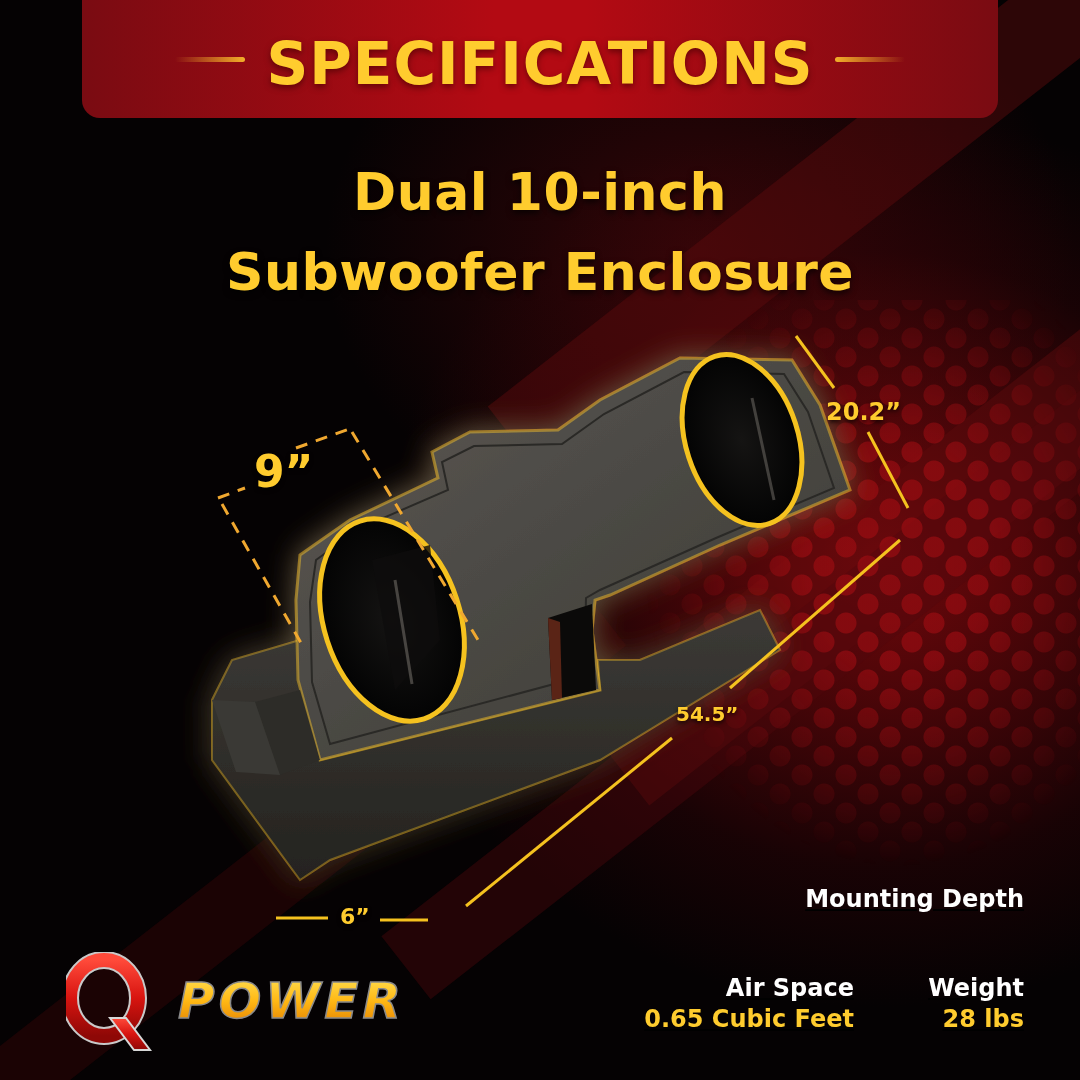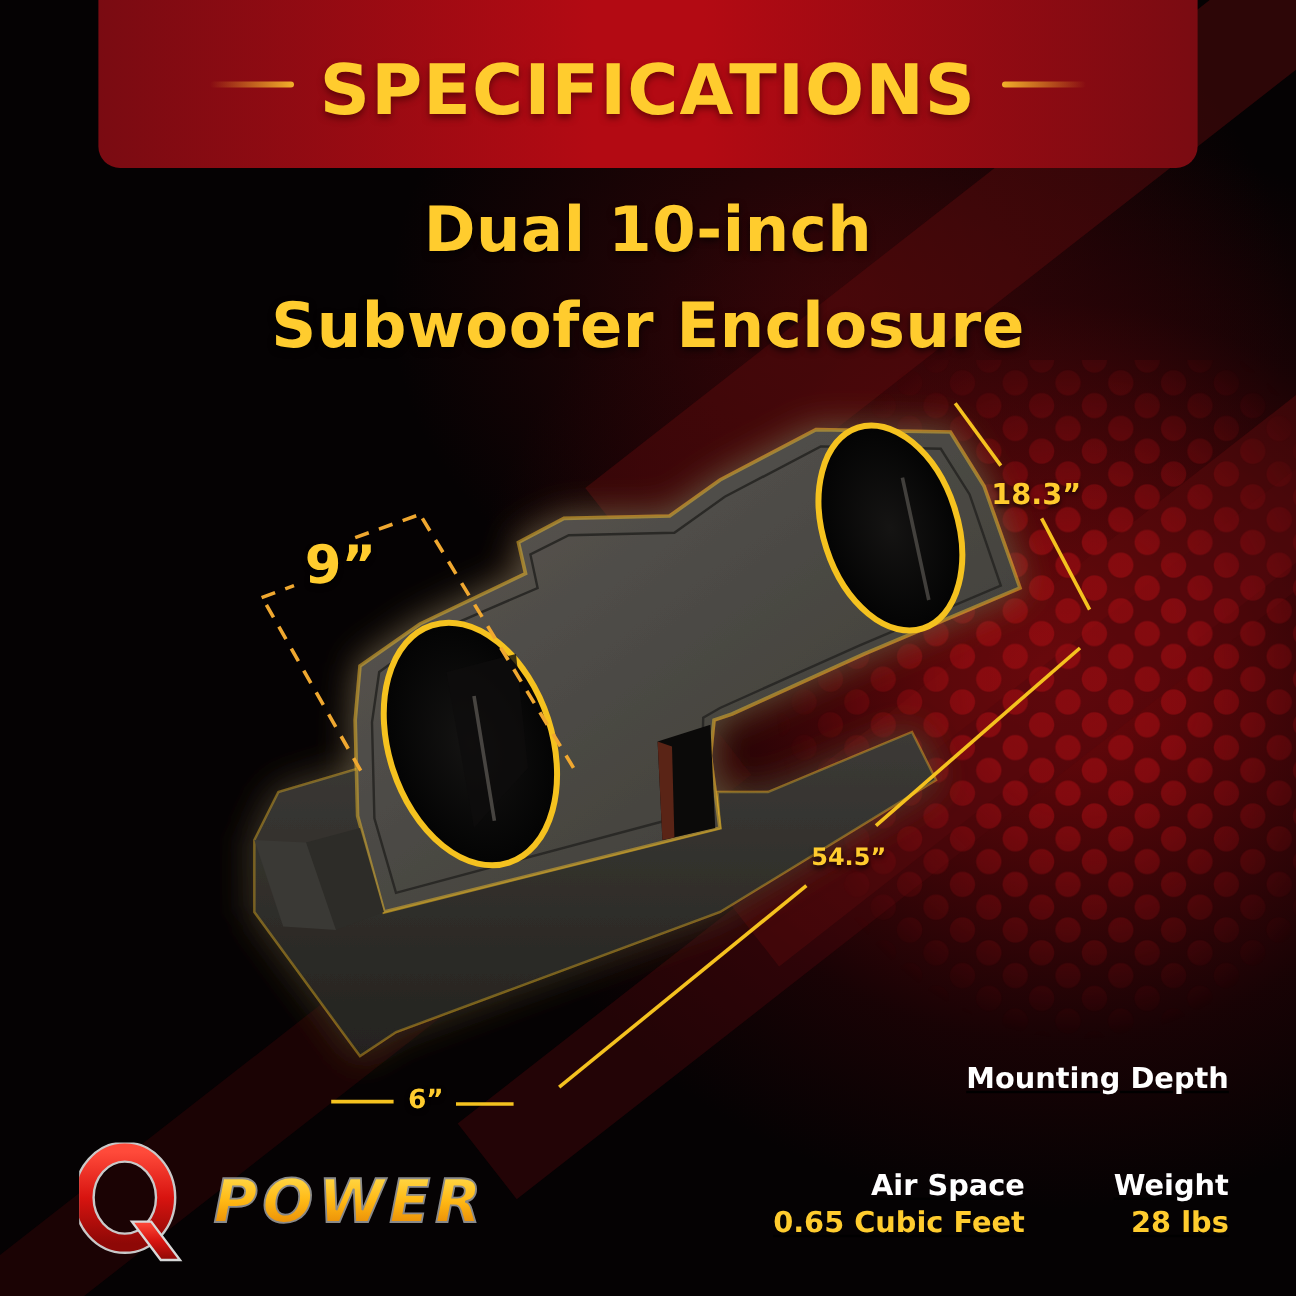--- a/index.html
+++ b/index.html
@@ -25,21 +25,21 @@
         radial-gradient(circle at 50% 50%, rgba(170,14,20,0.55) 0 10px, transparent 11px),
         radial-gradient(circle at 50% 50%, rgba(170,14,20,0.55) 0 10px, transparent 11px);
       background-size: 44px 38px, 44px 38px;
       background-position: 0 0, 22px 19px;
       -webkit-mask-image: radial-gradient(ellipse 300px 360px at 340px 260px, #000 30%, transparent 85%);
       mask-image: radial-gradient(ellipse 300px 360px at 340px 260px, #000 30%, transparent 85%);
     }
 
     
     .banner {
-      position: absolute; left: 82px; top: 0; width: 916px; height: 140px;
+      position: absolute; left: 82px; top: 0; width: 916px; height: 118px;
       border-radius: 0 0 18px 18px;
       background: linear-gradient(90deg, #7a0b12 0%, #b30a13 45%, #b30a13 55%, #7a0b12 100%);
       display: flex; align-items: center; justify-content: center; gap: 22px;
     }
     .banner-rule {
       height: 5px; width: 70px; border-radius: 3px;
     }
     .banner-rule.left { background: linear-gradient(90deg, rgba(245,176,40,0), #f2b02a); }
     .banner-rule.right { background: linear-gradient(90deg, #f2b02a, rgba(245,176,40,0)); }
     .banner-title {
@@ -167,21 +167,21 @@
     <line x1="672" y1="738" x2="466" y2="906"></line>
   </g>
 
   <g stroke="#f5c21f" stroke-width="3" fill="none">
     <line x1="276" y1="918" x2="328" y2="918"></line>
     <line x1="380" y1="920" x2="428" y2="920"></line>
   </g>
 </svg>
 
 <div class="dim dim-9">9”</div>
-<div class="dim dim-13">18.3”</div>
+<div class="dim dim-13">20.2”</div>
 <div class="dim dim-54">54.5”</div>
 <div class="dim dim-6">6”</div>
 
 <div class="spec spec-depth">
   <div class="label">Mounting Depth</div>
 </div>
 <div class="spec spec-air">
   <div class="label">Air Space</div>
   <div class="value">0.65 Cubic Feet</div>
 </div>

